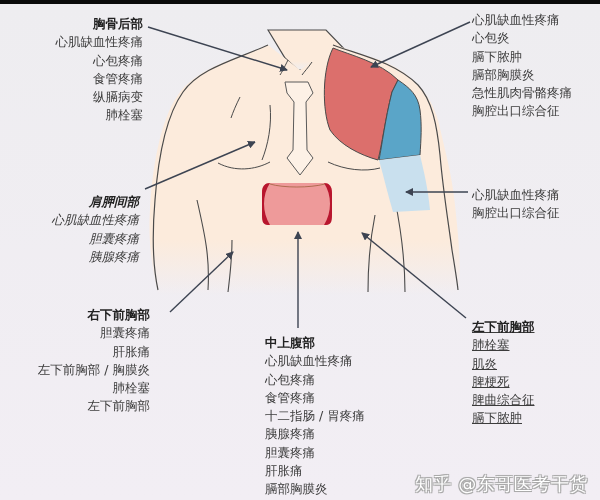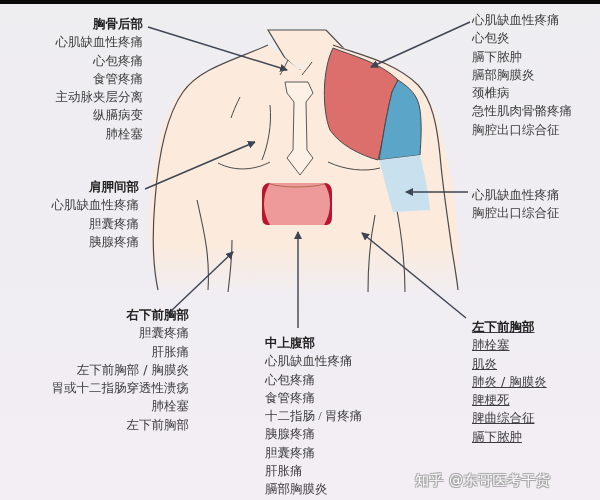--- a/index.html
+++ b/index.html
@@ -9,21 +9,21 @@
     font-family: "DejaVu Sans", sans-serif;
   }
   .topbar { position: absolute; left: 0; top: 0; width: 600px; height: 4px; background: #0a0a0a; }
   .canvas { position: absolute; left: 0; top: 4px; width: 600px; height: 496px; background: linear-gradient(#eeedf0, #f2eef4); }
   svg.figure { position: absolute; left: 0; top: 0; }
   .group { position: absolute; font-size: 12.5px; line-height: 18.3px; color: #3c3c3c; }
   .group.right-align { text-align: right; }
   .group .title { font-weight: bold; color: #222; }
   .group .item { white-space: nowrap; }
   .watermark {
-    position: absolute; left: 415px; top: 468px; font-size: 14px; color: #ffffff;
+    position: absolute; left: 415px; top: 468px; font-size: 18px; color: #ffffff;
     letter-spacing: 0.5px; white-space: nowrap;
     text-shadow: 0 0 1px #9a9a9a, 0 0 2px #b5b5b5, 1px 1px 0 #aaa, -1px -1px 0 #aaa, 1px -1px 0 #aaa, -1px 1px 0 #aaa;
   }
 </style>
 </head>
 <body>
 
 <div class="topbar"></div>
 <div class="canvas">
 
@@ -89,73 +89,69 @@
       <line x1="298" y1="328" x2="298" y2="232" marker-end="url(#ah)"></line>
       <line x1="466" y1="318" x2="362" y2="233" marker-end="url(#ah)"></line>
     </g>
   </svg>
 
   <div class="group right-align" style="right:457px; top:11px;">
     <div class="title">胸骨后部</div>
     <div class="item">心肌缺血性疼痛</div>
     <div class="item">心包疼痛</div>
     <div class="item">食管疼痛</div>
-    <div class="item">主动脉夹层分离</div>
     <div class="item">纵膈病变</div>
     <div class="item">肺栓塞</div>
   </div>
 
   <div class="group" style="left:472px; top:7px;">
     <div class="item">心肌缺血性疼痛</div>
     <div class="item">心包炎</div>
     <div class="item">膈下脓肿</div>
     <div class="item">膈部胸膜炎</div>
-    <div class="item">颈椎病</div>
     <div class="item">急性肌肉骨骼疼痛</div>
     <div class="item">胸腔出口综合征</div>
   </div>
 
-  <div class="group right-align" style="right:461px; top:174px;">
+  <div class="group right-align" style="right:461px; top:189px;font-style:italic;">
     <div class="title">肩胛间部</div>
     <div class="item">心肌缺血性疼痛</div>
     <div class="item">胆囊疼痛</div>
     <div class="item">胰腺疼痛</div>
   </div>
 
   <div class="group" style="left:472px; top:182px;">
     <div class="item">心肌缺血性疼痛</div>
     <div class="item">胸腔出口综合征</div>
   </div>
 
-  <div class="group right-align" style="right:411px; top:302px;">
+  <div class="group right-align" style="right:450px; top:302px;">
     <div class="title">右下前胸部</div>
     <div class="item">胆囊疼痛</div>
     <div class="item">肝胀痛</div>
     <div class="item">左下前胸部 / 胸膜炎</div>
-    <div class="item">胃或十二指肠穿透性溃疡</div>
     <div class="item">肺栓塞</div>
     <div class="item">左下前胸部</div>
   </div>
 
-  <div class="group" style="left:265px; top:330px;font-family:Liberation Serif, serif;">
+  <div class="group" style="left:265px; top:330px;">
     <div class="title">中上腹部</div>
     <div class="item">心肌缺血性疼痛</div>
     <div class="item">心包疼痛</div>
     <div class="item">食管疼痛</div>
     <div class="item">十二指肠 / 胃疼痛</div>
     <div class="item">胰腺疼痛</div>
     <div class="item">胆囊疼痛</div>
     <div class="item">肝胀痛</div>
     <div class="item">膈部胸膜炎</div>
   </div>
 
   <div class="group" style="left:472px; top:314px;text-decoration:underline;">
     <div class="title">左下前胸部</div>
     <div class="item">肺栓塞</div>
     <div class="item">肌炎</div>
-    <div class="item">肺炎 / 胸膜炎</div>
     <div class="item">脾梗死</div>
     <div class="item">脾曲综合征</div>
     <div class="item">膈下脓肿</div>
   </div>
 
   <div class="watermark">知乎 @东哥医考干货</div>
 </div>
 
 </body></html>

